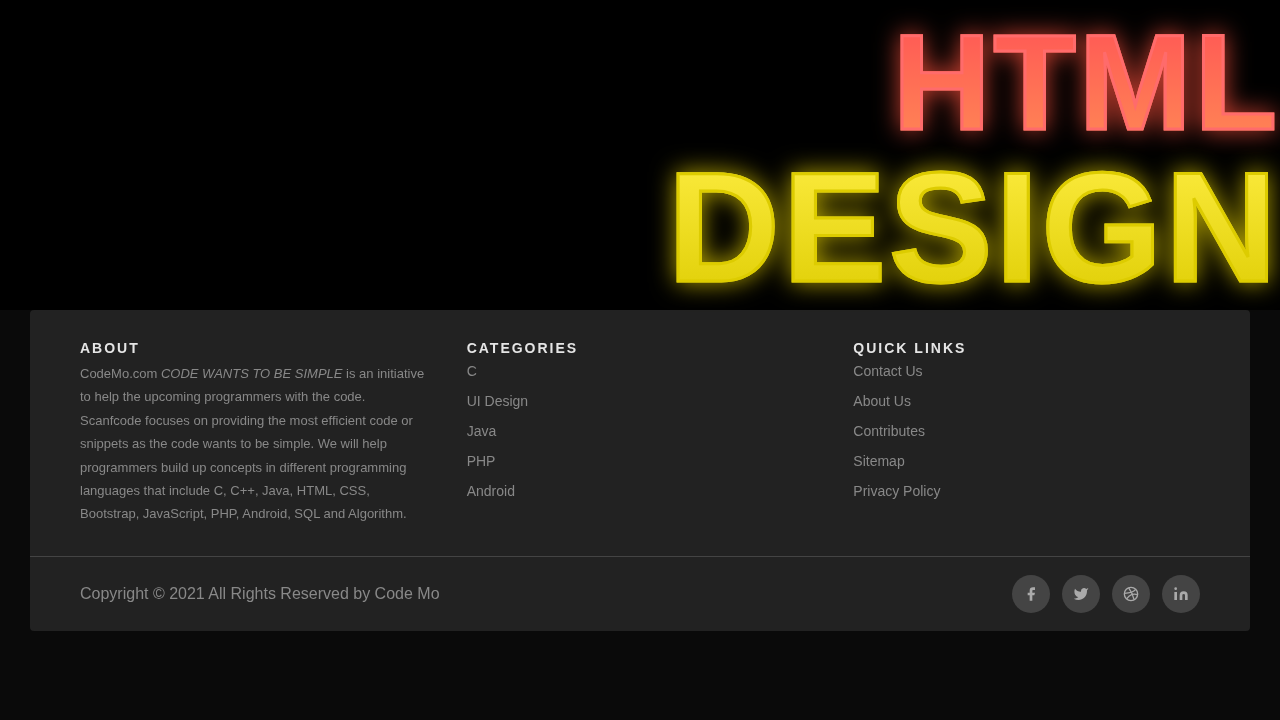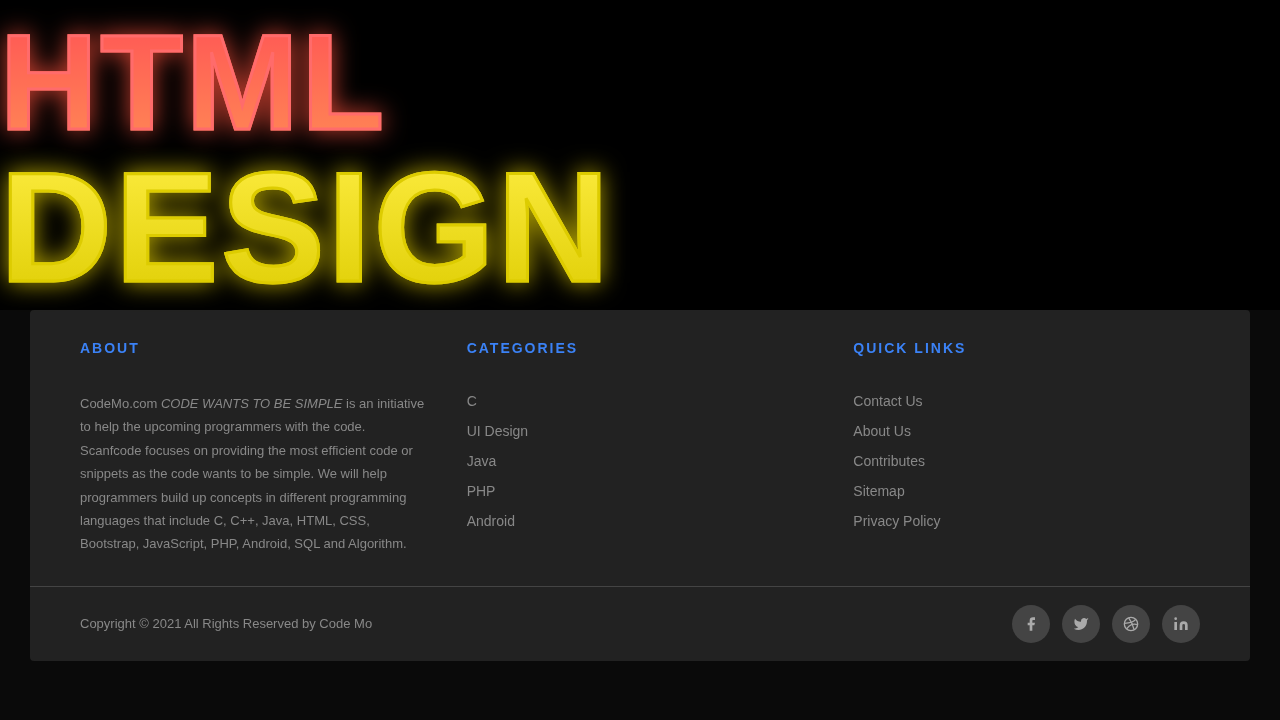--- a/index.html
+++ b/index.html
@@ -13,21 +13,21 @@
       font-family: Arial, sans-serif;
       width: 1280px;
       height: 720px;
       overflow: hidden;
     }
 
     .hero {
       background-color: #000;
       display: flex;
       flex-direction: column;
-      align-items: flex-start;
+      align-items: flex-end;
       justify-content: center;
       padding: 30px 0 20px 0;
       height: 310px;
     }
 
     .title-row1 {
       display: flex;
       justify-content: center;
       align-items: center;
     }
@@ -90,26 +90,26 @@
     }
 
     .footer-top {
       display: grid;
       grid-template-columns: 1fr 1fr 1fr;
       gap: 40px;
       padding-bottom: 30px;
     }
 
     .footer-col-title {
-      color: #3b82f6;
+      color: #e5e5e5;
       font-size: 14px;
       font-weight: 700;
       letter-spacing: 2px;
       text-transform: uppercase;
-      margin-bottom: 36px;
+      margin-bottom: 6px;
     }
 
     .footer-about-text {
       color: #888888;
       font-size: 13px;
       line-height: 1.8;
     }
 
     .footer-about-text em {
       font-style: italic;
@@ -140,21 +140,21 @@
       margin: 0 30px;
       padding: 18px 50px;
       display: flex;
       justify-content: space-between;
       align-items: center;
       border-radius: 0 0 4px 4px;
     }
 
     .copyright {
       color: #888888;
-      font-size: 13px;
+      font-size: 16px;
     }
 
     .social-icons {
       display: flex;
       gap: 12px;
     }
 
     .social-icon {
       width: 38px;
       height: 38px;

